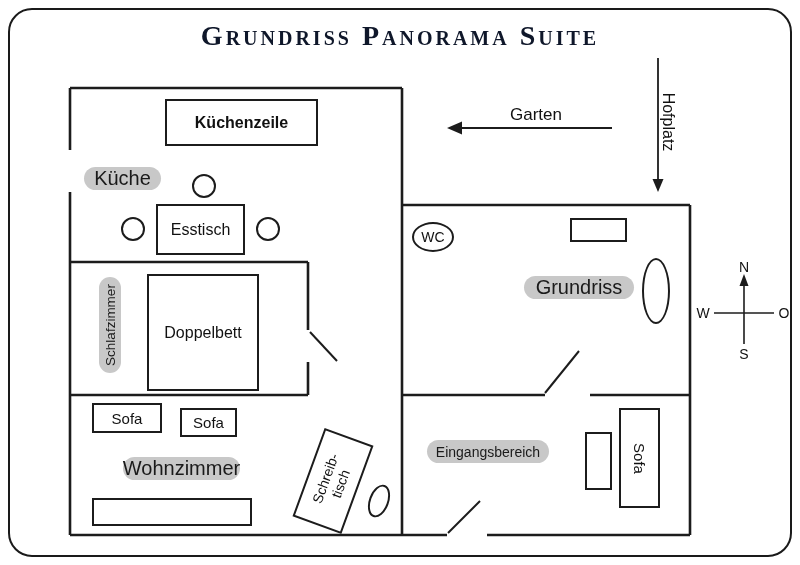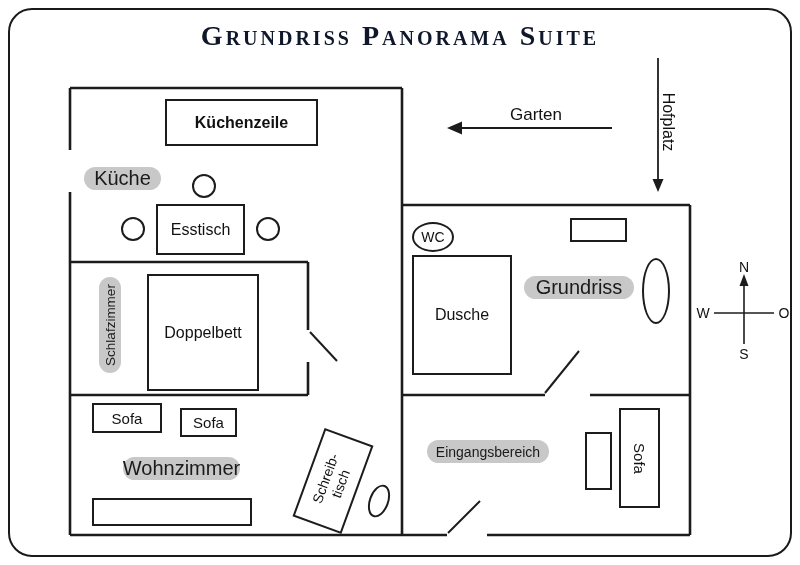--- a/index.html
+++ b/index.html
@@ -112,23 +112,20 @@
   <div class="rect desk" style="left:307px;top:434px;width:52px;height:94px;">
     <span class="desk-label">Schreib-
 tisch</span>
   </div>
   <div class="round desk" style="left:369px;top:484px;width:20px;height:34px;"></div>
 
   <div class="round" style="left:412px;top:222px;width:42px;height:30px;">
     <span>WC</span>
   </div>
   <div class="rect" style="left:570px;top:218px;width:57px;height:24px;"></div>
-  <div class="rect" style="left:412px;top:255px;width:100px;height:120px;">
-    <span>Dusche</span>
-  </div>
   <div class="pill" style="left:524px;top:276px;width:110px;height:23px;">
     <span>Grundriss</span>
   </div>
   <div class="round" style="left:642px;top:258px;width:28px;height:66px;"></div>
 
   <div class="pill" style="left:427px;top:440px;width:122px;height:23px;font-size:14px;">
     <span>Eingangsbereich</span>
   </div>
   <div class="rect" style="left:585px;top:432px;width:27px;height:58px;"></div>
   <div class="rect" style="left:619px;top:408px;width:41px;height:100px;font-size:15px;">

